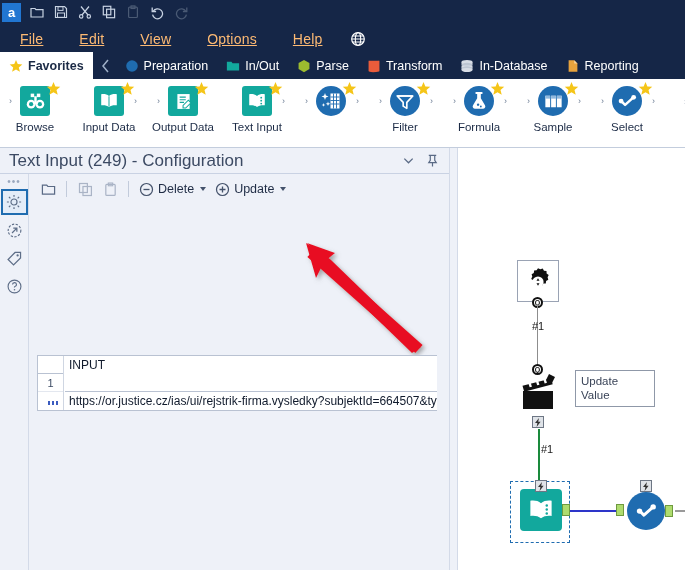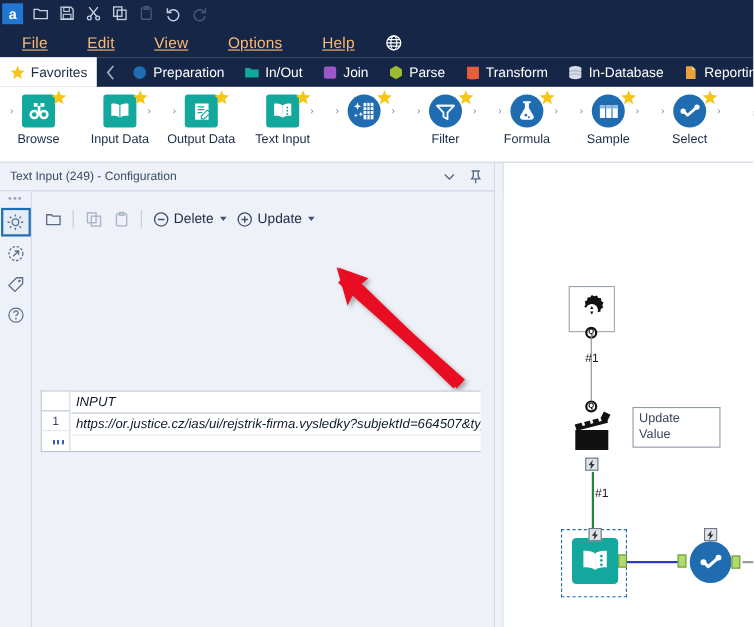--- a/index.html
+++ b/index.html
@@ -76,21 +76,21 @@
     display: flex; align-items: center;
     gap: 5px;
     padding: 0 9px;
     color: #ffffff;
     font-size: 12.5px;
     white-space: nowrap;
   }
   .cat-tab.active {
     background: #ffffff;
     color: #1b2a45;
-    font-weight: normal;
+    font-weight: bold;
   }
   .cat-arrow {
     display: flex; align-items: center;
     padding: 0 6px 0 8px;
     color: #9fb0c8;
   }
   .cat-ico { width: 14px; height: 14px; display:block; flex: none; }
 
   
   .palette {
@@ -145,21 +145,21 @@
     background: #eef1f8;
   }
   .cfg-header {
     position: absolute; left: 0; top: 0;
     width: 449px; height: 26px;
     background: #eef1f8;
     border-bottom: 1px solid #c9d2e3;
     display: flex; align-items: center;
   }
   .cfg-title {
-    font-size: 11px; color: #3c4a63;
+    font-size: 17px; color: #3c4a63;
     margin-left: 9px;
   }
   .cfg-hdr-btns {
     margin-left: auto; display: flex; align-items: center; gap: 2px;
     padding-right: 6px;
   }
   .hdr-btn {
     width: 22px; height: 20px;
     display: flex; align-items: center; justify-content: center;
     color: #5a6a85;
@@ -182,21 +182,21 @@
     margin: 2px auto 0 auto;
     display: flex; align-items: center; justify-content: center;
     color: #5e6e88;
   }
   .sb-item.sel {
     border: 2px solid #1f6cb0;
     background: #e3ecf8;
   }
 
   .cfg-toolbar {
-    position: absolute; left: 30px; top: 37px;
+    position: absolute; left: 30px; top: 27px;
     width: 419px; height: 28px;
     background: #eef1f8;
     display: flex; align-items: center;
     gap: 3px; padding-left: 7px;
   }
   .tb-btn {
     width: 22px; height: 21px;
     display: flex; align-items: center; justify-content: center;
     color: #5a6a85;
   }
@@ -237,27 +237,26 @@
     text-align: center;
     font-size: 11px; color: #3b4a63;
     border-bottom: 1px solid #e3e7ef;
   }
   .rh-cell.first { border-bottom: 1px solid #b9c2d2; }
   .grid-col {
     position: absolute; left: 27px; top: 0;
     right: 0;
   }
   .g-cell {
-    height: 20px; line-height: 18px;
+    height: 36px; line-height: 18px;
     font-size: 12px; color: #101a2c;
     padding-left: 4px;
     white-space: nowrap;
     overflow: hidden;
     border-bottom: 1px solid #e3e7ef;
-    font-style: italic;
   }
   .g-cell.head {
     border-bottom: 1px solid #b9c2d2;
   }
   .g-cell.empty { color: #7d8ba3; }
   .dots-mark {
     display: inline-block;
     width: 11px; height: 4px;
     background: repeating-linear-gradient(to right,#3b5bbf 0 2px,transparent 2px 4px);
     margin-left: 6px; margin-top: 7px;
@@ -477,26 +476,20 @@
       <span>Preparation</span>
     </div>
 
     <div class="cat-tab">
       <svg class="cat-ico" viewBox="0 0 16 16">
           <path d="M1 3.2h5.2l1.3 1.7H15V13H1z" fill="#12a89d"></path>
         </svg>
       <span>In/Out</span>
     </div>
 
-    <div class="cat-tab">
-      <svg class="cat-ico" viewBox="0 0 16 16">
-          <rect x="1.6" y="1.6" width="12.8" height="12.8" rx="2.4" fill="#9b59c7"></rect>
-        </svg>
-      <span>Join</span>
-    </div>
 
     <div class="cat-tab">
       <svg class="cat-ico" viewBox="0 0 16 16">
           <polygon points="8,1 14.2,4.6 14.2,11.4 8,15 1.8,11.4 1.8,4.6" fill="#9cbb2f"></polygon>
         </svg>
       <span>Parse</span>
     </div>
 
     <div class="cat-tab">
       <svg class="cat-ico" viewBox="0 0 16 16">

